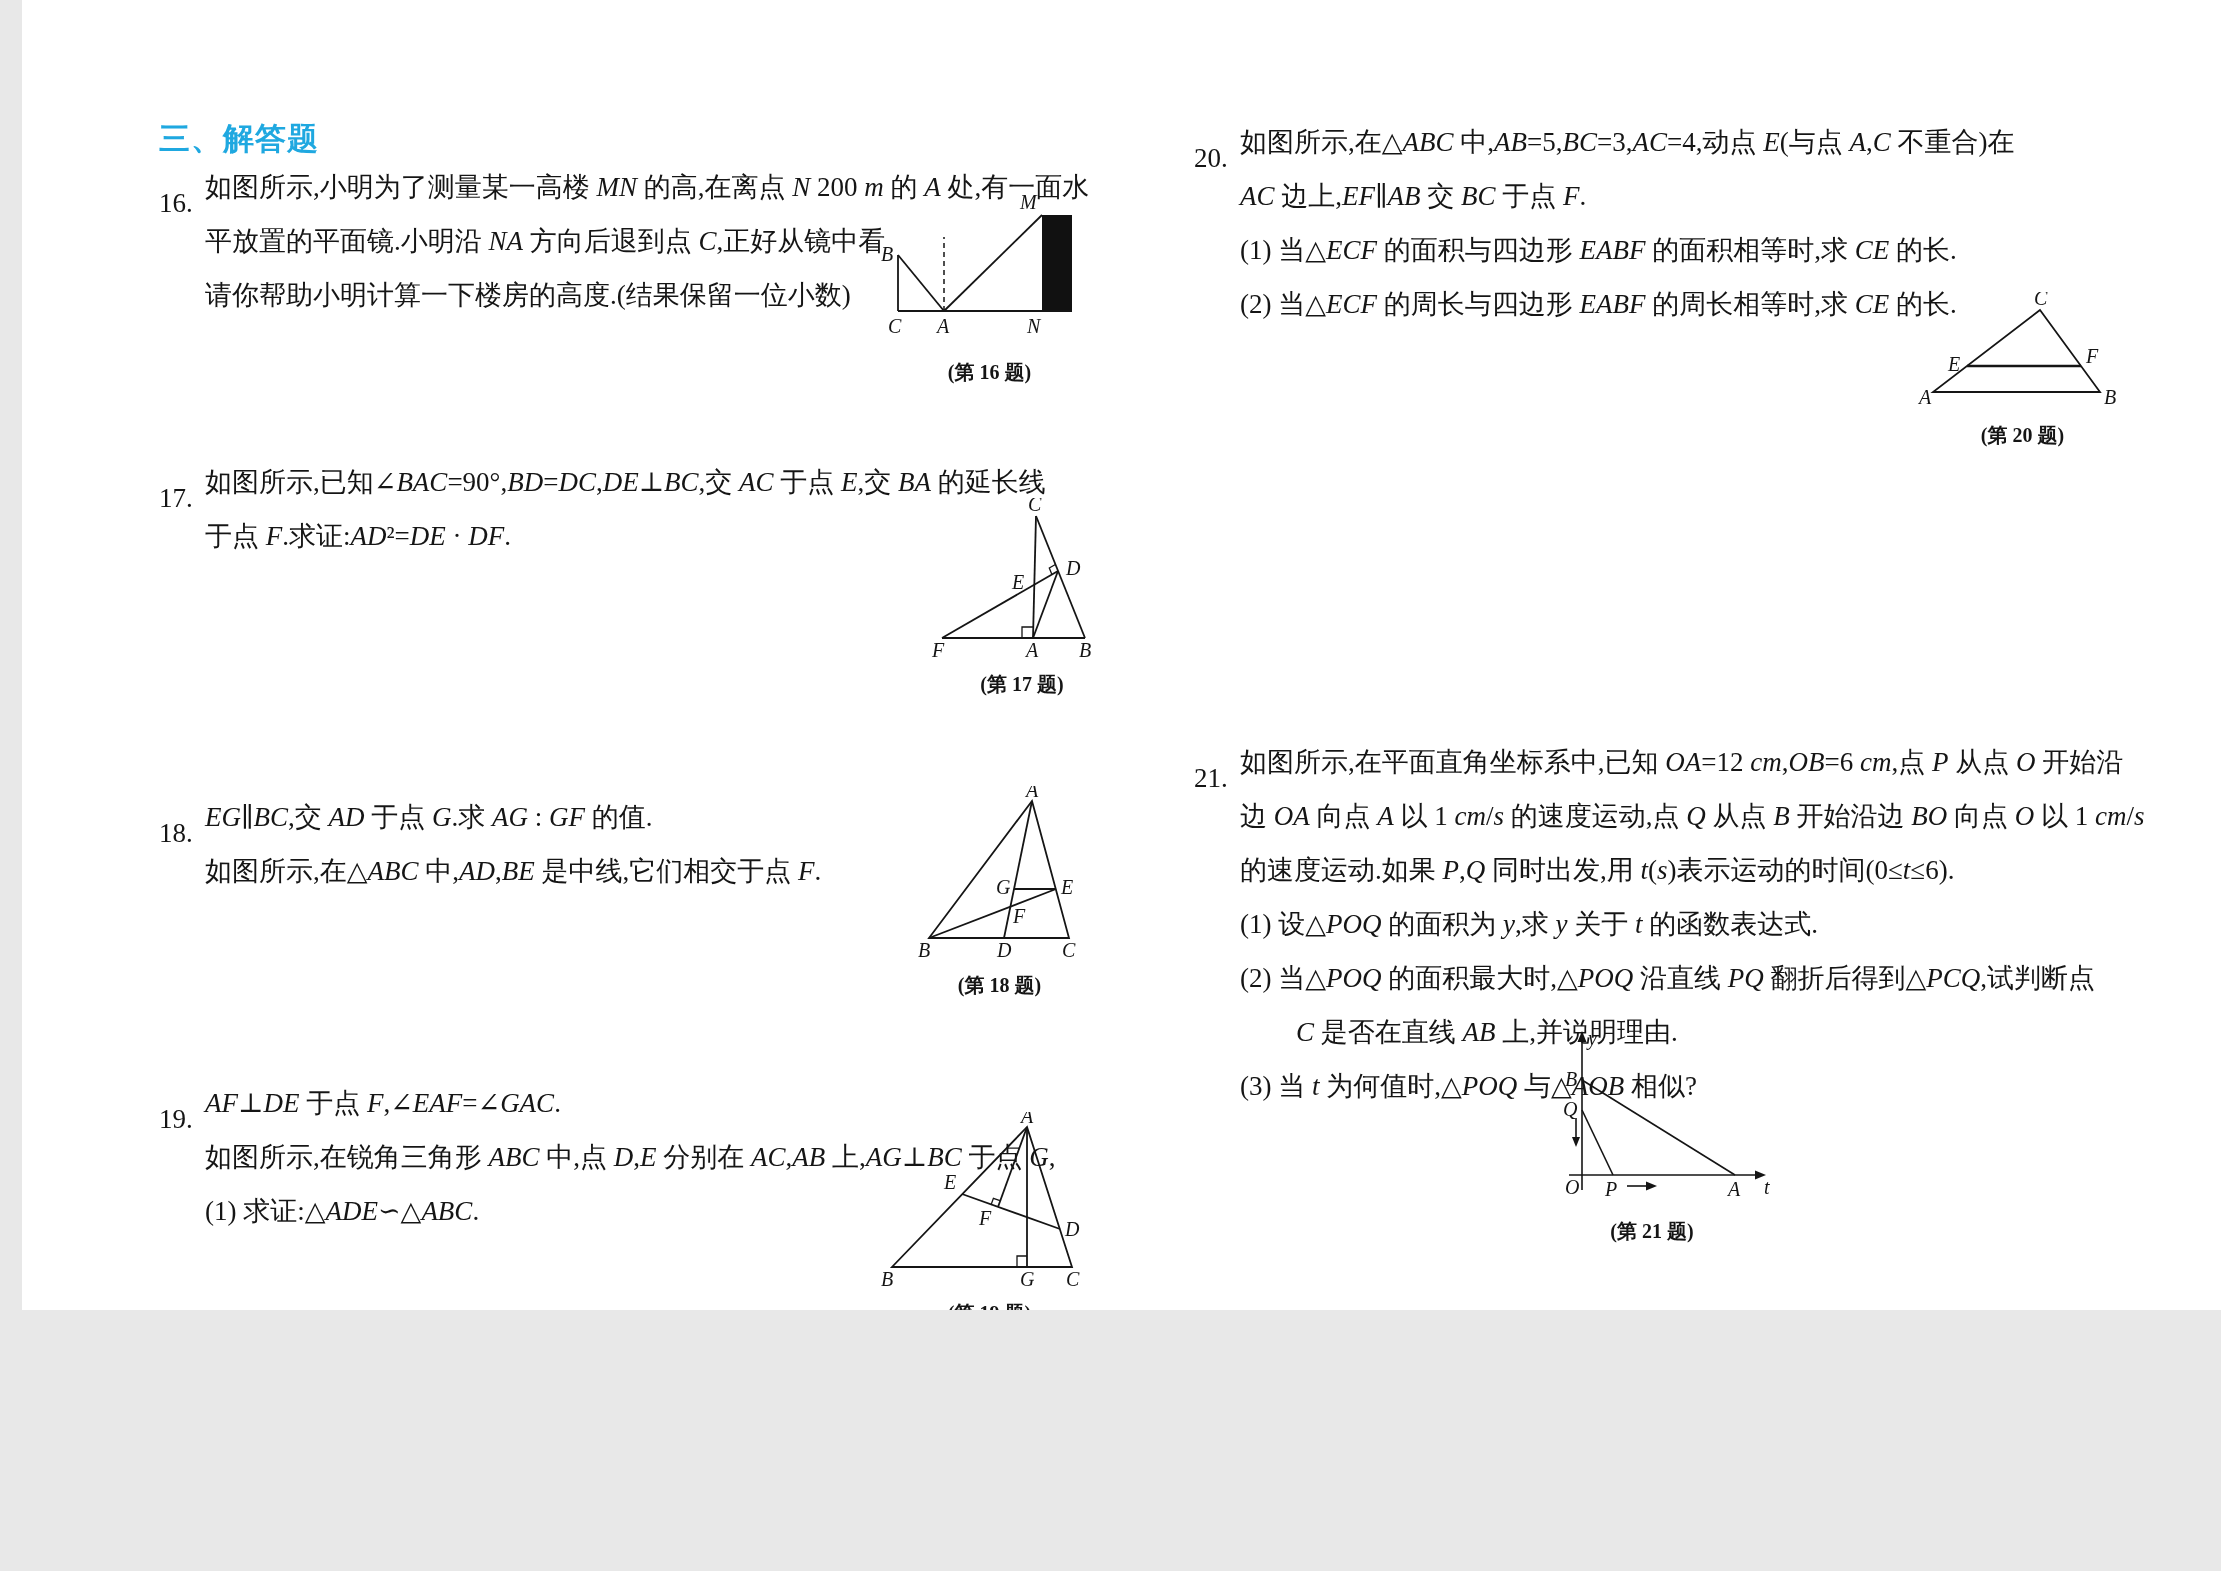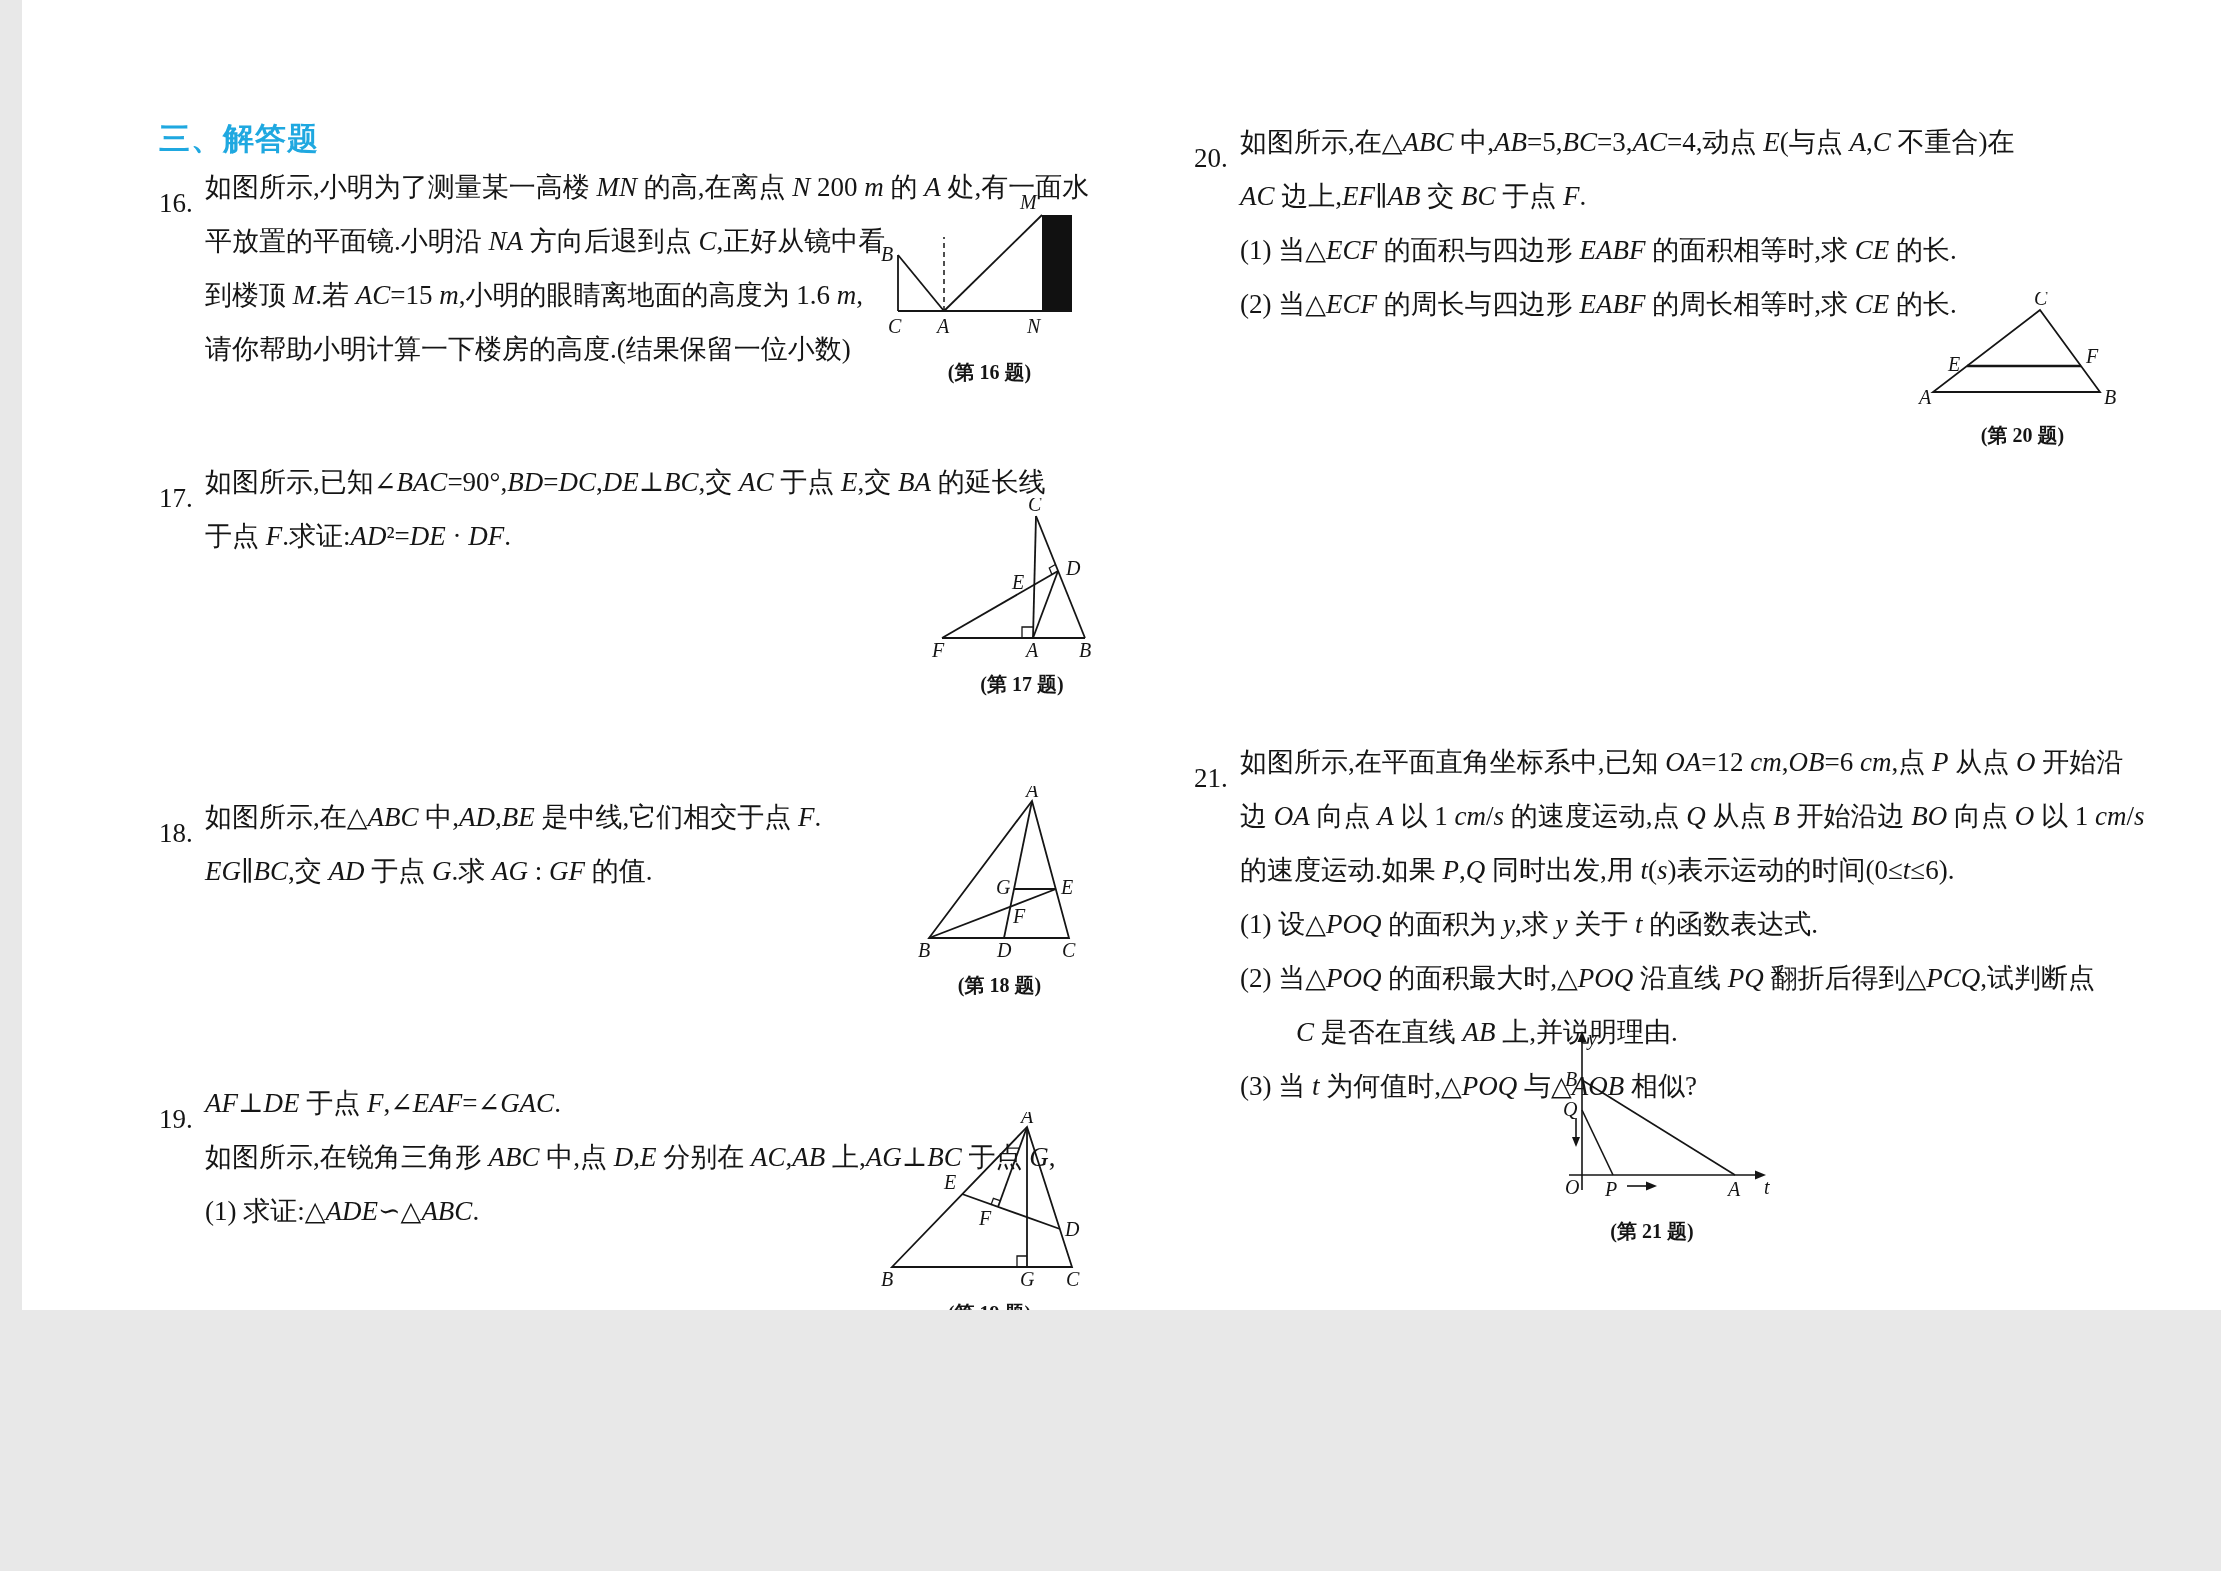--- a/index.html
+++ b/index.html
@@ -29,21 +29,20 @@
 
 <div id="page">
 
   <div class="section-title" style="left: 137px; top: 118px; color: rgb(31, 168, 224);">三、解答题</div>
 
   <div class="problem" style="left:137px;top:160px;">
     <span class="pnum">16.</span>
     <div class="pbody">
       <div class="line">如图所示,小明为了测量某一高楼 <i>MN</i> 的高,在离点 <i>N</i> 200 <i>m</i> 的 <i>A</i> 处,有一面水</div>
       <div class="line">平放置的平面镜.小明沿 <i>NA</i> 方向后退到点 <i>C</i>,正好从镜中看</div>
-      <div class="line">到楼顶 <i>M</i>.若 <i>AC</i>=15 <i>m</i>,小明的眼睛离地面的高度为 1.6 <i>m</i>,</div>
       <div class="line">请你帮助小明计算一下楼房的高度.(结果保留一位小数)</div>
     </div>
   </div>
 
   <div class="diagram" style="left:850px;top:193px;width:235px;">
     <svg width="235" height="158" viewBox="0 0 235 158">
       <rect x="170" y="22" width="30" height="96" fill="#111"></rect>
       <line x1="26" y1="118" x2="200" y2="118" stroke-width="1.8"></line>
       <line x1="26" y1="62" x2="26" y2="118" stroke-width="1.8"></line>
       <line x1="26" y1="62" x2="72" y2="118" stroke-width="1.8"></line>
@@ -81,22 +80,22 @@
       <text class="lbl" x="15" y="159">F</text>
       <text class="lbl" x="109" y="159">A</text>
       <text class="lbl" x="162" y="159">B</text>
     </svg>
     <div class="caption">(第 17 题)</div>
   </div>
 
   <div class="problem" style="left:137px;top:790px;">
     <span class="pnum">18.</span>
     <div class="pbody">
+      <div class="line"><i>EG</i>∥<i>BC</i>,交 <i>AD</i> 于点 <i>G</i>.求 <i>AG</i> : <i>GF</i> 的值.</div>
       <div class="line">如图所示,在△<i>ABC</i> 中,<i>AD</i>,<i>BE</i> 是中线,它们相交于点 <i>F</i>.</div>
-      <div class="line"><i>EG</i>∥<i>BC</i>,交 <i>AD</i> 于点 <i>G</i>.求 <i>AG</i> : <i>GF</i> 的值.</div>
     </div>
   </div>
 
   <div class="diagram" style="left:885px;top:786px;width:185px;">
     <svg width="185" height="178" viewBox="0 0 185 178">
       <polygon points="125,15 22,152 162,152" stroke="#151515" stroke-width="1.8" fill="none"></polygon>
       <line x1="125" y1="15" x2="97" y2="152" stroke-width="1.8"></line>
       <line x1="22" y1="152" x2="149" y2="103" stroke-width="1.8"></line>
       <line x1="107" y1="103" x2="149" y2="103" stroke-width="1.8"></line>
       <text class="lbl" x="119" y="11">A</text>

